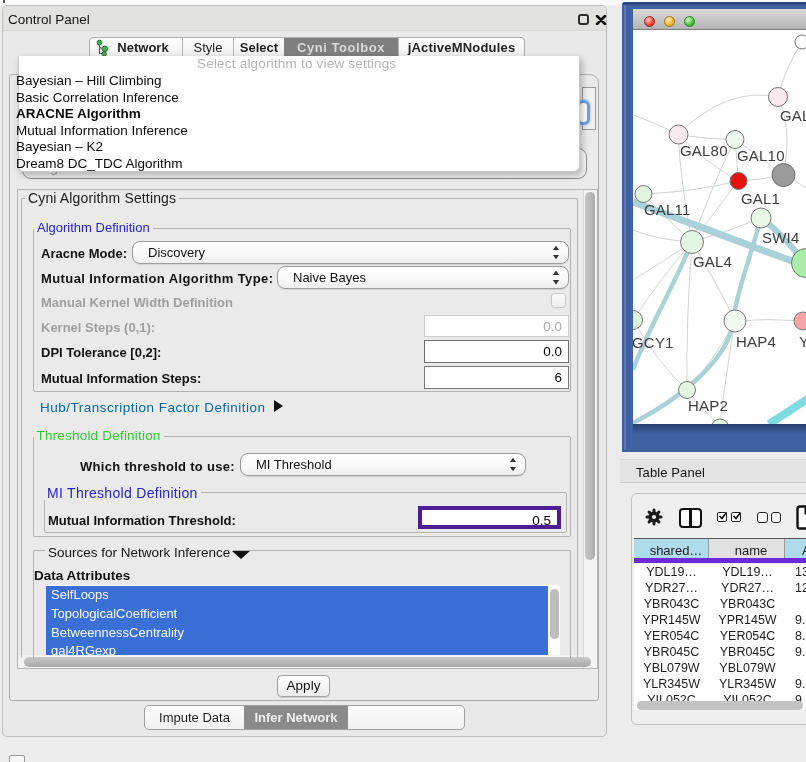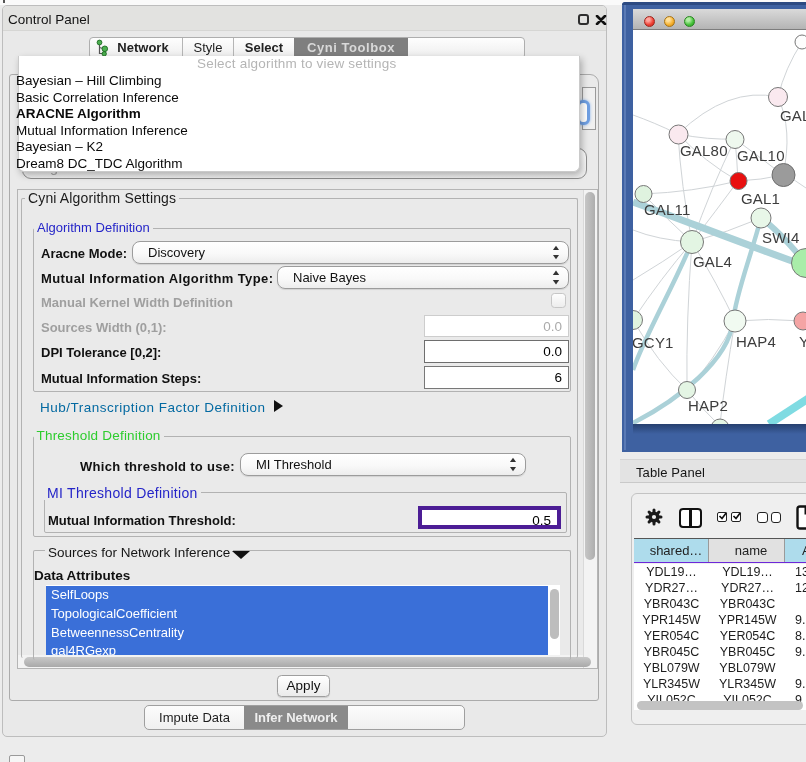--- a/index.html
+++ b/index.html
@@ -26,22 +26,23 @@
 <div class="abs" style="left:578px;top:14px;width:11px;height:11px;border:2px solid #2e2e2e;border-radius:3px"></div>
 <svg class="abs" style="left:595px;top:15px" width="12" height="10" viewBox="0 0 12 10">
     <path d="M2 1 L10 9 M10 1 L2 9" stroke="#111" stroke-width="2.6" stroke-linecap="round"></path>
   </svg>
 
 <div class="abs" style="left:9px;top:74px;width:590px;height:627px;border:1px solid #ababab;border-radius:3px 9px 3px 3px;background:#eaeaea"></div>
 
 <div class="abs" style="left:89px;top:37px;width:436px;height:22px;border:1px solid #aeaeae;border-radius:4px;background:linear-gradient(180deg,#fefefe,#ededed);display:flex;overflow:hidden">
  <div style="width:92px;position:relative;text-align:center;font-weight:bold;font-size:13px;color:#222;line-height:20px;padding-left:14px">Network</div>
  <div style="width:51px;border-left:1px solid #b5b5b5;text-align:center;font-weight:normal;font-size:13px;color:#222;line-height:20px">Style</div>
- <div style="width:61px;border-left:1px solid #b5b5b5;text-align:center;font-weight:bold;font-size:13px;color:#222;line-height:20px">Select</div>
+ <div style="width:51px;border-left:1px solid #b5b5b5;text-align:center;font-weight:bold;font-size:13px;color:#222;line-height:20px">Select</div>
  <div style="width:114px;background:#7f7f7f;text-align:center;font-weight:bold;font-size:13px;color:#d9d9d9;line-height:20px;letter-spacing:0.55px">Cyni Toolbox</div>
+ <div style="width:126px;border-left:1px solid #b5b5b5;text-align:center;font-weight:bold;font-size:13px;color:#222;line-height:20px;letter-spacing:0.2px">jActiveMNodules</div>
 </div>
 <svg class="abs" style="left:96px;top:39px" width="14" height="17" viewBox="0 0 14 17">
  <path d="M3.5 5 V14.5 H7.5 M3.5 8.5 L7 9.5" stroke="#555" stroke-width="1.2" fill="none"></path>
  <circle cx="3.5" cy="3.5" r="2.4" fill="#4caf50" stroke="#1d6b21" stroke-width="0.9"></circle>
  <circle cx="8.8" cy="9.8" r="2.8" fill="#4caf50" stroke="#1d6b21" stroke-width="0.9"></circle>
  <circle cx="8.2" cy="14.8" r="2.2" fill="#4caf50" stroke="#1d6b21" stroke-width="0.9"></circle>
 </svg>
 
 <div class="abs" style="left:582px;top:87px;width:14px;height:43px;border:1px solid #9a9a9a;background:#f0f0f0"></div>
 <div class="abs" style="left:577px;top:100px;width:13px;height:25px;border:3px solid #6f9fe2;border-radius:6px;box-shadow:0 0 3px #86b2ef;background:#fff"></div>
@@ -71,21 +72,21 @@
 </div>
 <div class="abs b" style="left:41px;top:271px;letter-spacing:0.4px">Mutual Information Algorithm Type:</div>
 <div class="combo" style="left:277px;top:266px;width:292px;height:23px;padding-left:15px;line-height:22px">Naive Bayes
  <svg class="ar" width="10" height="21" viewBox="0 0 10 21">
       <path d="M5 3.5 L8.2 8 H1.8 Z" fill="#333"></path>
       <path d="M5 17.5 L1.8 13 H8.2 Z" fill="#333"></path>
     </svg>
 </div>
 <div class="abs b" style="left:41px;top:295px;color:#9f9f9f">Manual Kernel Width Definition</div>
 <div class="abs" style="left:551px;top:293px;width:15px;height:15px;border:1px solid #c6c6c6;border-radius:3.5px;background:linear-gradient(180deg,#fdfdfd,#ededed)"></div>
-<div class="abs b" style="left:41px;top:320px;color:#9f9f9f">Sources Width (0,1):</div>
+<div class="abs b" style="left:41px;top:320px;color:#9f9f9f">Kernel Steps (0,1):</div>
 <div class="fld" style="left:424px;top:315px;width:145px;height:22px;border:1px solid #cdcdcd;color:#ababab">0.0</div>
 <div class="abs b" style="left:41px;top:345px">DPI Tolerance [0,2]:</div>
 <div class="fld" style="left:424px;top:340px;width:145px;height:23px;border:1.5px solid #6e6e6e;color:#000">0.0</div>
 <div class="abs b" style="left:41px;top:371px">Mutual Information Steps:</div>
 <div class="fld" style="left:424px;top:366px;width:145px;height:23px;border:1px solid #787878;color:#000">6</div>
 
 <div class="abs" style="left:40px;top:400px;font-size:13.5px;color:#0369a1;letter-spacing:0.5px">Hub/Transcription Factor Definition</div>
 <div class="abs" style="left:274px;top:400px;width:0;height:0;border-left:9px solid #111;border-top:6.5px solid transparent;border-bottom:6.5px solid transparent"></div>
 
 <div class="gbox" style="left:33px;top:436px;width:538px;height:101px"></div>
@@ -231,21 +232,21 @@
 <svg class="abs" style="left:730.5px;top:510px" width="12" height="12" viewBox="0 0 12 12">
     <path d="M2.5 6 L5 8.5 L9.5 2.5" stroke="#111" stroke-width="1.7" fill="none"></path>
   </svg>
 <div class="abs" style="left:757px;top:512px;width:10.5px;height:10.5px;border:1.5px solid #222;border-radius:3px;background:#fff"></div>
 <div class="abs" style="left:770.5px;top:512px;width:10.5px;height:10.5px;border:1.5px solid #222;border-radius:3px;background:#fff"></div>
 <svg class="abs" style="left:795px;top:505px" width="20" height="25" viewBox="0 0 20 25">
     <path d="M2.5 4 Q2.5 1.5 5 1.5 H11 L17.5 8 V21 Q17.5 23.5 15 23.5 H5 Q2.5 23.5 2.5 21 Z" fill="#fff" stroke="#111" stroke-width="2.4"></path>
     <path d="M10.5 2 V8.5 H17" fill="none" stroke="#111" stroke-width="2"></path>
   </svg>
 
-<div class="abs" style="left:634px;top:537.5px;width:172px;height:25.5px;border-top:1px solid #555;border-bottom:1px solid #6d28d9;display:flex">
+<div class="abs" style="left:634px;top:537.5px;width:172px;height:25.5px;border-top:1px solid #555;border-bottom:5px solid #6d28d9;display:flex">
  <div style="width:75px;background:#aedcec;border-right:1px solid #9a9a9a;text-align:center;font-size:13px;color:#222;line-height:24px;text-indent:10px">shared…</div>
  <div style="width:76px;background:#e1e1e1;border-right:1px solid #9a9a9a;text-align:center;font-size:13px;color:#222;line-height:24px;text-indent:9px">name</div>
  <div style="width:21px;background:#aedcec;font-size:13px;color:#222;line-height:24px;padding-left:17px;overflow:hidden">A</div>
 </div>
 
 <div class="abs" style="left:634px;top:563.5px;width:172px;height:146px;background:#fff;overflow:hidden;font-size:12.5px;color:#1d1d1d">
  <div style="position:absolute;left:0;top:0;width:75px;text-align:center;line-height:16.1px">YDL19…<br>YDR27…<br>YBR043C<br>YPR145W<br>YER054C<br>YBR045C<br>YBL079W<br>YLR345W<br>YIL052C</div>
  <div style="position:absolute;left:75px;top:0;width:77px;text-align:center;line-height:16.1px">YDL19…<br>YDR27…<br>YBR043C<br>YPR145W<br>YER054C<br>YBR045C<br>YBL079W<br>YLR345W<br>YIL052C</div>
  <div style="position:absolute;left:161px;top:0;width:30px;line-height:16.1px">13<br>12<br>&nbsp;<br>9.<br>8.<br>9.<br>&nbsp;<br>9.<br>9</div>
  <div style="position:absolute;left:3px;top:137px;width:166px;height:9px;border-radius:4.5px;background:#c3c3c3"></div>

